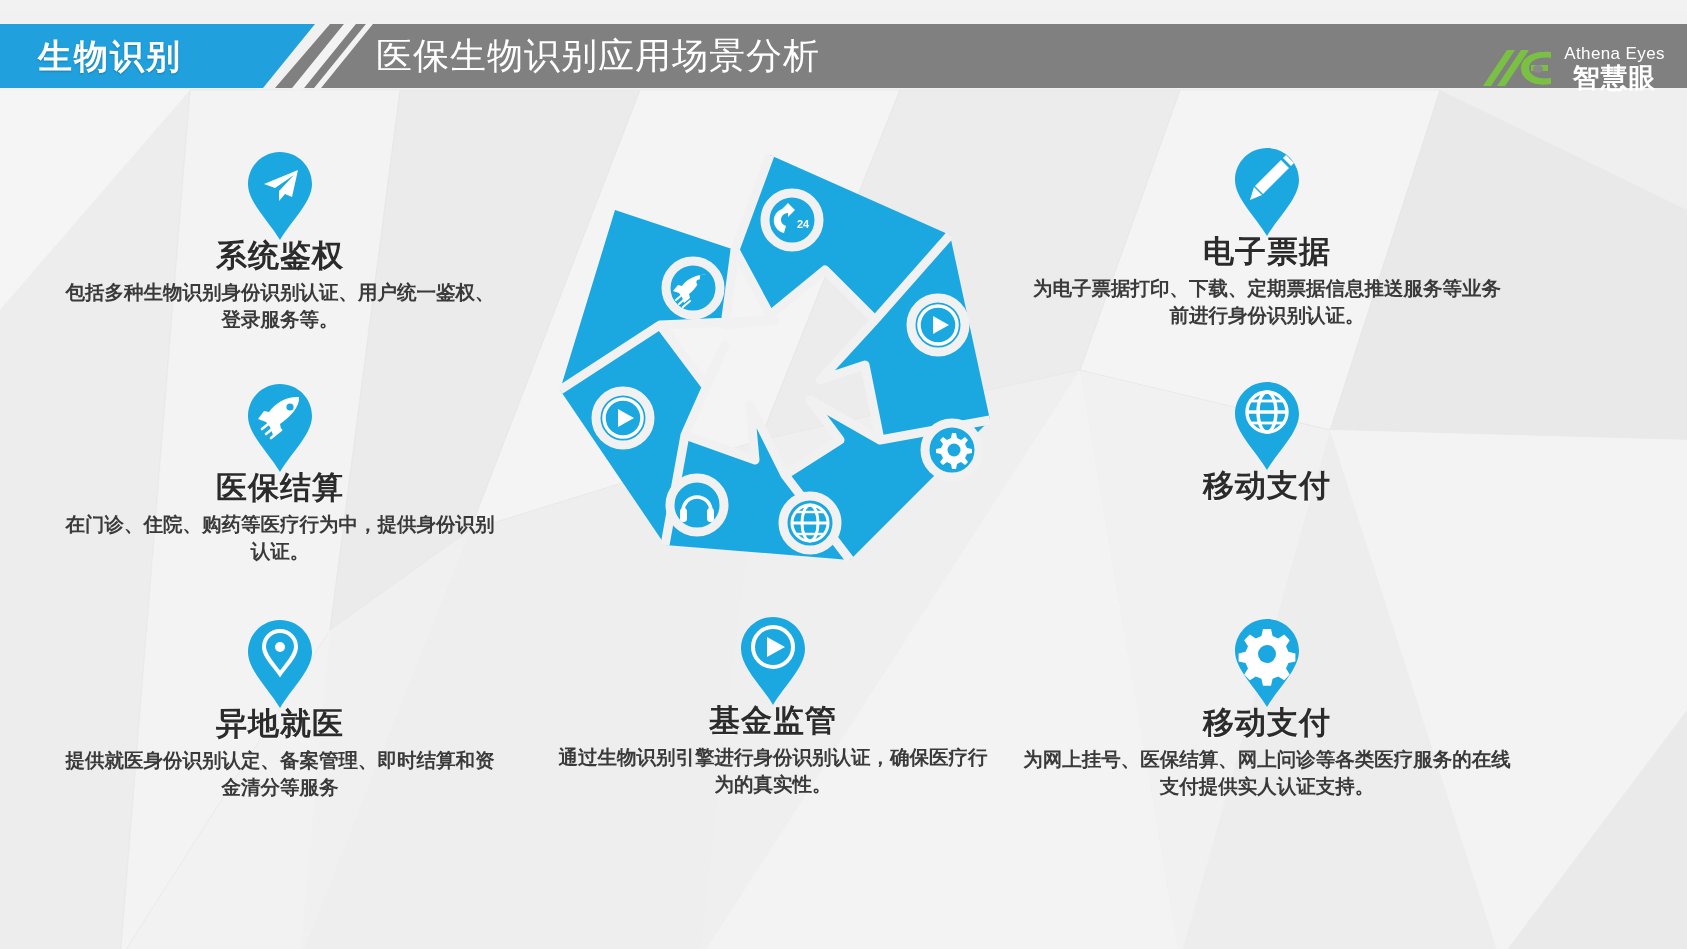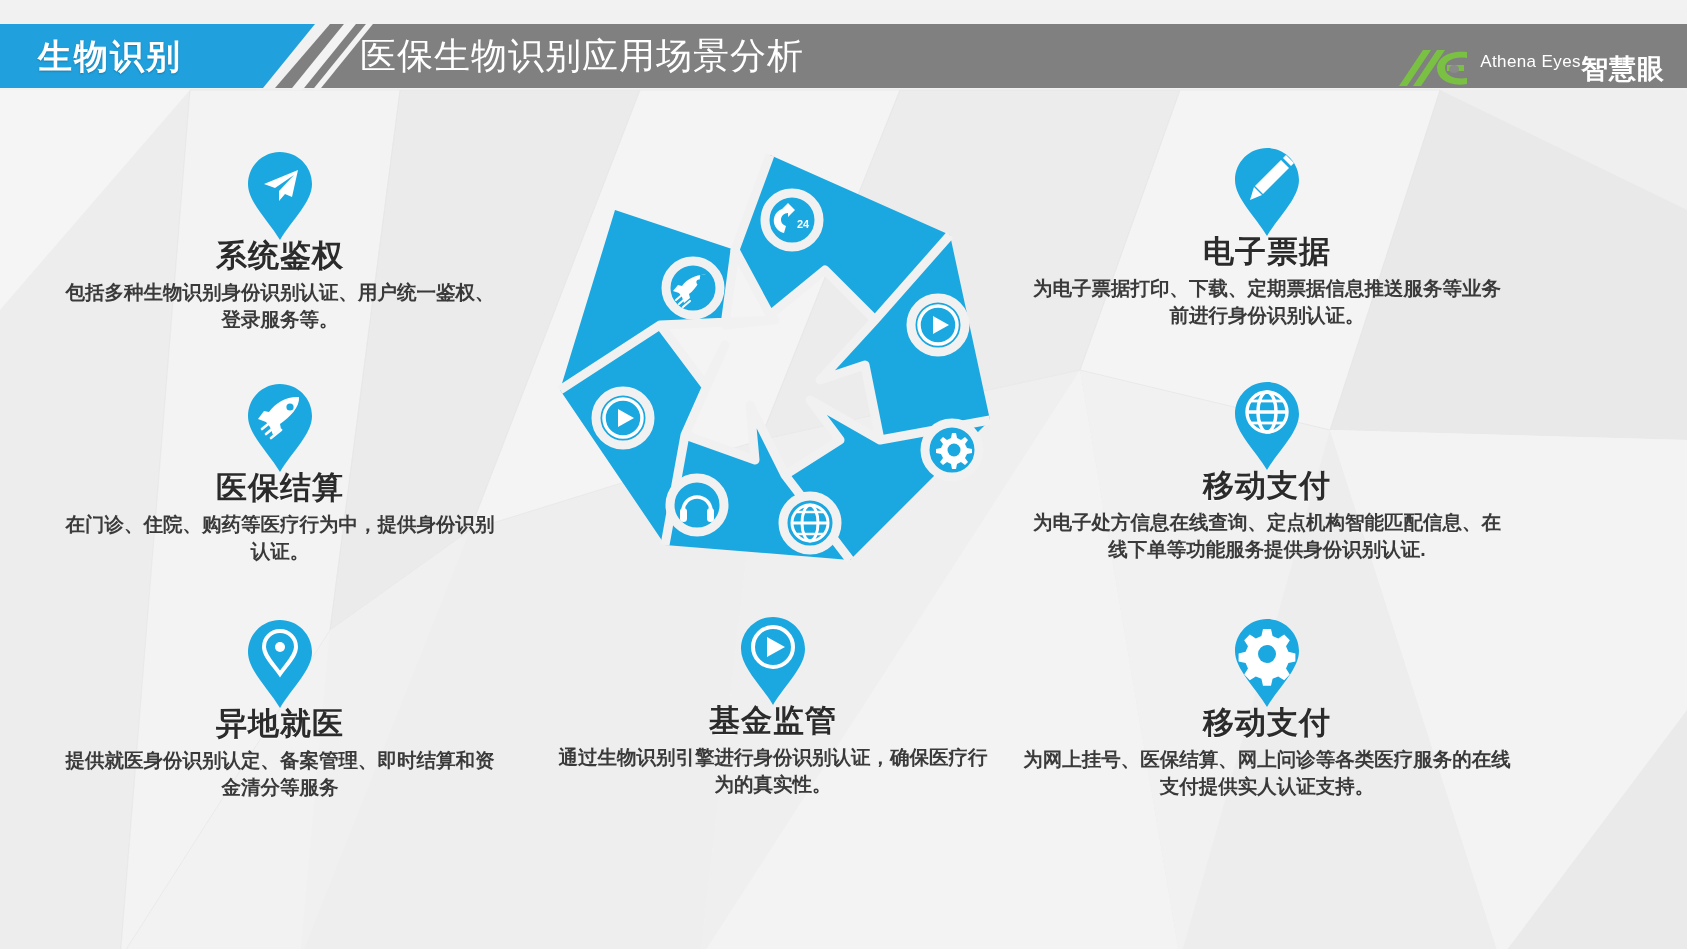--- a/index.html
+++ b/index.html
@@ -35,29 +35,29 @@
   }
   .hdr-s1{left:318px;width:12px;transform:skewX(-39deg);}
   .hdr-s2{left:340px;width:7px;transform:skewX(-39deg);}
   .hdr-tag{
     position:absolute;left:38px;top:0;height:64px;line-height:64px;
     color:#ffffff;font-size:34px;font-weight:bold;letter-spacing:2px;
     text-shadow:0 1px 2px rgba(0,0,0,.22);
     white-space:nowrap;
   }
   .hdr-title{
-    position:absolute;left:360px;top:0;height:64px;line-height:64px;
+    position:absolute;left:376px;top:0;height:64px;line-height:64px;
     color:#ffffff;font-size:36px;font-weight:normal;letter-spacing:1px;
     white-space:nowrap;
   }
 
   
   .logo{position:absolute;right:22px;top:18px;height:52px;display:flex;align-items:center;gap:9px;}
   .logo-mark{width:74px;height:44px;display:block;}
-  .logo-text{display:flex;flex-direction:row;line-height:1;}
+  .logo-text{display:flex;flex-direction:column;line-height:1;text-align:center;}
   .logo-en{color:#ffffff;font-size:17px;letter-spacing:.4px;font-family:"Liberation Sans",sans-serif;}
   .logo-cn{color:#ffffff;font-size:27px;font-weight:bold;letter-spacing:1px;margin-top:3px;}
 
   
   .item{position:absolute;text-align:center;}
   .pin{margin:0 auto;position:relative;width:72px;height:92px;}
   .pin svg{display:block;width:72px;height:92px;}
   .item-title{
     font-size:31px;font-weight:bold;color:#2b2b2b;letter-spacing:1px;
     margin-top:-4px;line-height:1.15;
@@ -282,21 +282,20 @@
       <svg viewBox="0 0 72 92">
         <path d="M36,2 C18.3,2 4,16.3 4,34 C4,52 24,70 36,90 C48,70 68,52 68,34 C68,16.3 53.7,2 36,2 Z" fill="#1ba8e0"></path>
         <circle cx="36" cy="32" r="20" fill="none" stroke="#fff" stroke-width="3.4"></circle>
         <ellipse cx="36" cy="32" rx="9" ry="20" fill="none" stroke="#fff" stroke-width="3.4"></ellipse>
         <line x1="16" y1="32" x2="56" y2="32" stroke="#fff" stroke-width="3.4"></line>
         <line x1="20" y1="21" x2="52" y2="21" stroke="#fff" stroke-width="2.8"></line>
         <line x1="20" y1="43" x2="52" y2="43" stroke="#fff" stroke-width="2.8"></line>
       </svg>
     </div>
     <div class="item-title">移动支付</div>
-    <div class="item-desc">为电子处方信息在线查询、定点机构智能匹配信息、在线下单等功能服务提供身份识别认证.</div>
   </div>
 
   <div class="item" id="it-mpay">
     <div class="pin">
       <svg viewBox="0 0 72 92">
         <path d="M36,2 C18.3,2 4,16.3 4,34 C4,52 24,70 36,90 C48,70 68,52 68,34 C68,16.3 53.7,2 36,2 Z" fill="#1ba8e0"></path>
         <path d="M32,12 l8,0 1.6,7 5.6,2.4 6,-3.8 5.6,5.6 -3.8,6 2.4,5.6 7,1.6 0,8 -7,1.6 -2.4,5.6 3.8,6 -5.6,5.6 -6,-3.8 -5.6,2.4 -1.6,7 -8,0 -1.6,-7 -5.6,-2.4 -6,3.8 -5.6,-5.6 3.8,-6 -2.4,-5.6 -7,-1.6 0,-8 7,-1.6 2.4,-5.6 -3.8,-6 5.6,-5.6 6,3.8 5.6,-2.4 z" fill="#fff"></path>
         <circle cx="36" cy="37" r="9" fill="#1ba8e0"></circle>
       </svg>
     </div>

